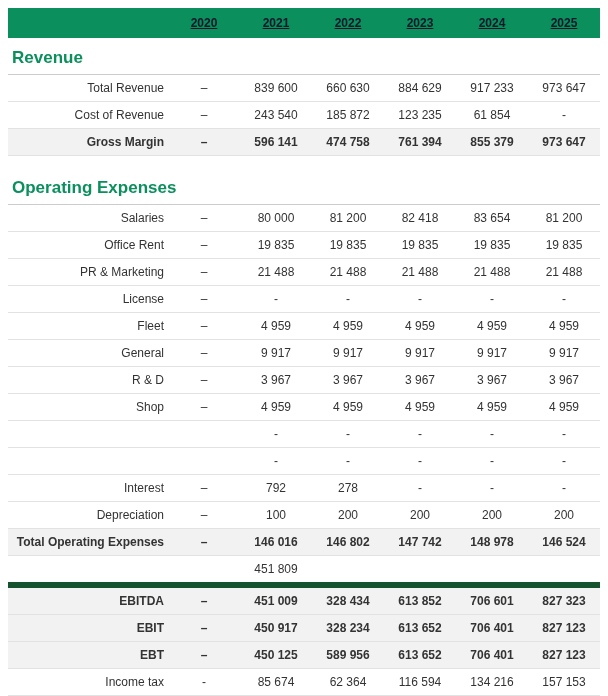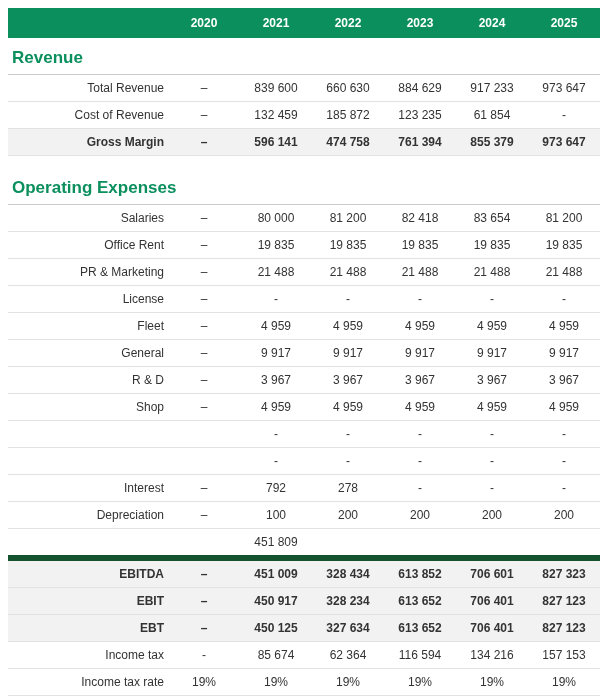--- a/index.html
+++ b/index.html
@@ -18,23 +18,24 @@
     table-layout: fixed;
   }
   th, td {
     padding: 6px 4px;
     text-align: center;
     font-size: 12px;
   }
   td:first-child, th:first-child { text-align: right; }
   thead th {
     background: #0a8f5d;
-    color: #ffffff;
+    color: #0f172a;
     font-weight: bold;
     padding: 8px 4px;
+    text-decoration: underline;
   }
   .section-head td {
     font-weight: bold;
     color: #0a8f5d;
     font-size: 17px;
     padding-top: 10px;
     padding-bottom: 6px;
     text-align: left;
     border-bottom: 1px solid #ccc;
   }
@@ -79,21 +80,21 @@
         <td>–</td>
         <td>839 600</td>
         <td>660 630</td>
         <td>884 629</td>
         <td>917 233</td>
         <td>973 647</td>
       </tr>
       <tr class="data-row">
         <td>Cost of Revenue</td>
         <td>–</td>
-        <td>132 459</td>
+        <td>243 540</td>
         <td>185 872</td>
         <td>123 235</td>
         <td>61 854</td>
         <td>-</td>
       </tr>
       <tr class="bold-row data-row">
         <td>Gross Margin</td>
         <td>–</td>
         <td>596 141</td>
         <td>474 758</td>
@@ -208,20 +209,29 @@
       </tr>
       <tr class="data-row indent">
         <td>Depreciation</td>
         <td>–</td>
         <td>100</td>
         <td>200</td>
         <td>200</td>
         <td>200</td>
         <td>200</td>
       </tr>
+      <tr class="bold-row data-row">
+        <td>Total Operating Expenses</td>
+        <td>–</td>
+        <td>146 016</td>
+        <td>146 802</td>
+        <td>147 742</td>
+        <td>148 978</td>
+        <td>146 524</td>
+      </tr>
       <tr class="mini-row">
         <td></td>
         <td></td>
         <td>451 809</td>
         <td></td>
         <td></td>
         <td></td>
         <td></td>
       </tr>
       <tr class="bold-row data-row">
@@ -239,21 +249,21 @@
         <td>450 917</td>
         <td>328 234</td>
         <td>613 652</td>
         <td>706 401</td>
         <td>827 123</td>
       </tr>
       <tr class="bold-row data-row">
         <td>EBT</td>
         <td>–</td>
         <td>450 125</td>
-        <td>327 634</td>
+        <td>589 956</td>
         <td>613 652</td>
         <td>706 401</td>
         <td>827 123</td>
       </tr>
       <tr class="data-row">
         <td>Income tax</td>
         <td>-</td>
         <td>85 674</td>
         <td>62 364</td>
         <td>116 594</td>

